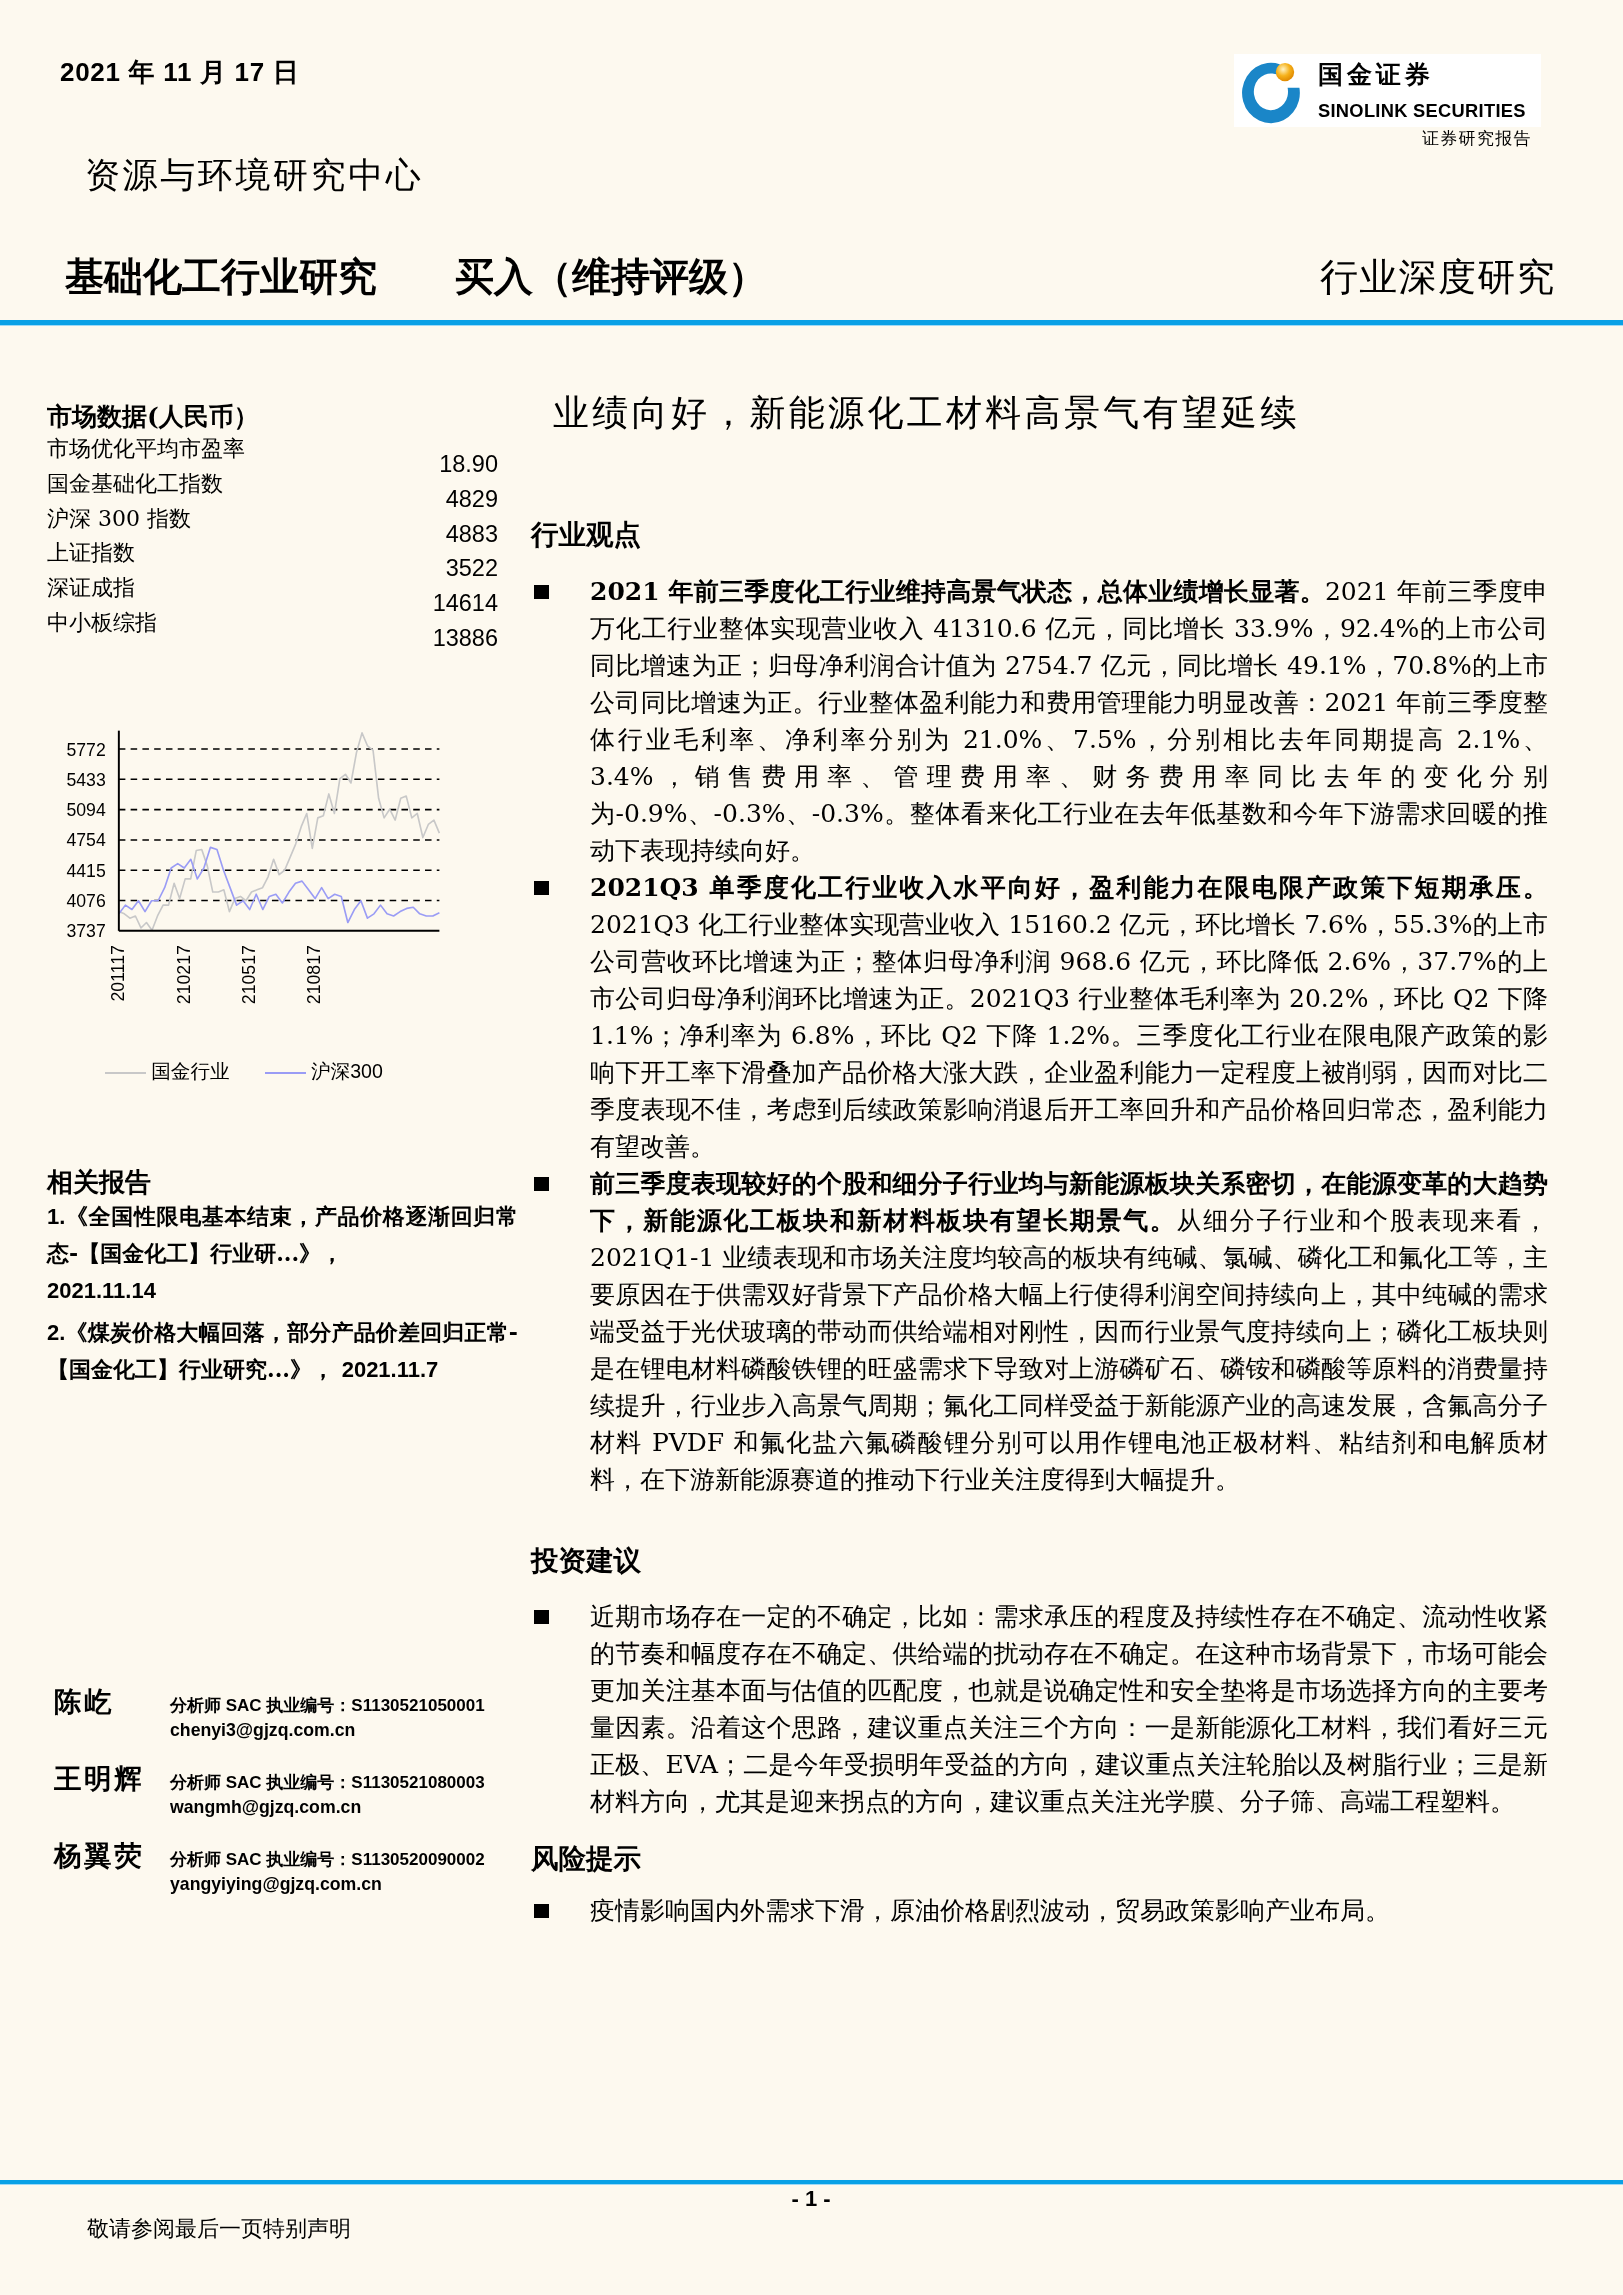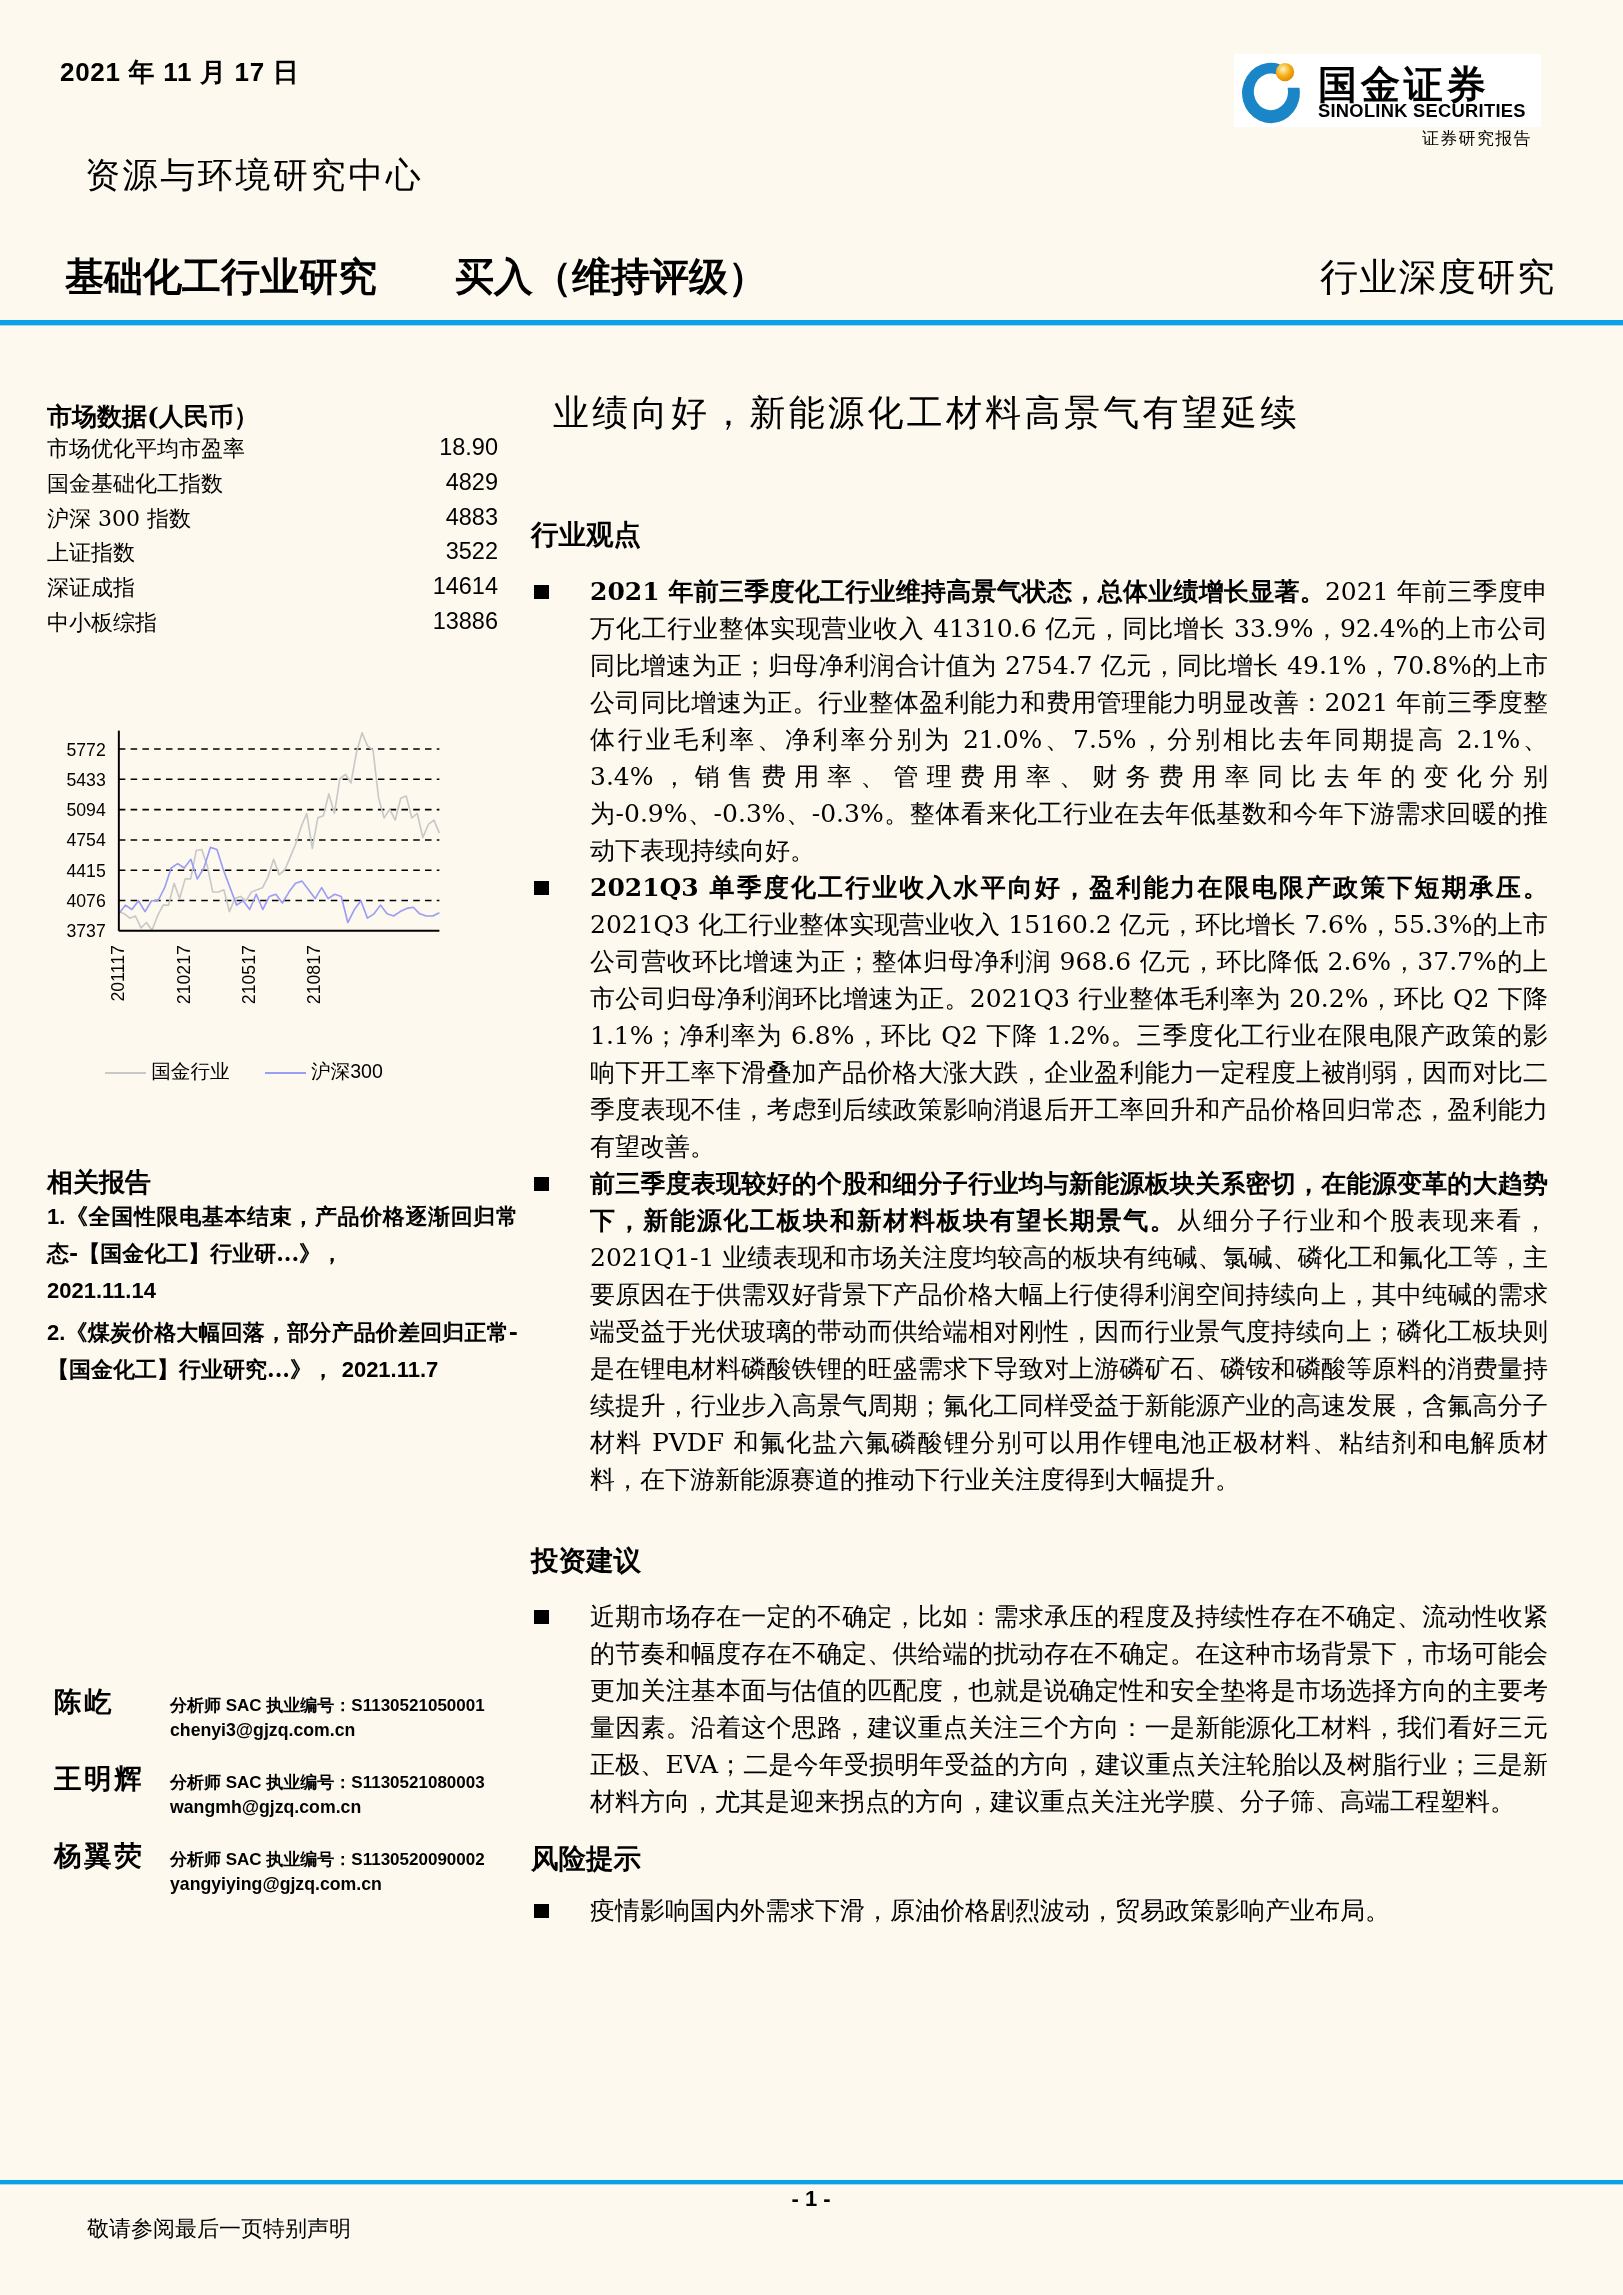--- a/index.html
+++ b/index.html
@@ -12,31 +12,31 @@
   .sans { font-family:"Liberation Sans", "DejaVu Sans", sans-serif; }
 
   
   #date { left:60px; top:55px; font-size:26px; font-weight:bold; letter-spacing:0.7px; }
   #dept { left:85px; top:152px; font-size:35px; letter-spacing:2.6px; }
   #industry { left:65px; top:250px; font-size:39px; font-weight:bold; }
   #rating { left:455px; top:250px; font-size:39px; font-weight:bold; }
   #reporttype { left:1283px; top:252px; font-size:38px; letter-spacing:1.3px;margin-left:37px; }
   #logo { left:1234px; top:54px; width:307px; height:73px; background:#fff; }
   #logo-mark { position:absolute; left:5.2px; top:1.3px; width:67px; height:71px; }
-  #logo-cn { position:absolute; left:84px; top:3.9px; font-size:39px; font-weight:bold; letter-spacing:3.9px; }
+  #logo-cn { position:absolute; left:84px; top:3.9px; font-size:25px; font-weight:bold; letter-spacing:3.9px; }
   #logo-en { position:absolute; left:84px; top:46px; font-size:18.3px; font-weight:bold; letter-spacing:0.3px; }
   #logo-sub { left:1422px; top:127px; font-size:17px; letter-spacing:1.3px; }
   .rule { left:0; width:1623px; height:4.6px; background:#0aa1e6; }
   .rule-thin { left:0; width:1623px; height:1.3px; background:#9fd9f5; }
 
   
   #mkt-title { left:47px; top:400px; font-size:25px; font-weight:bold; }
   .mkt-row { left:47px; width:451px; height:34px; font-size:22px; }
   .mkt-label { position:absolute; left:0; top:0; }
-  .mkt-value { position:absolute; right:0; top:0; font-family:"Liberation Sans", sans-serif; font-size:23.5px; }
+  .mkt-value { position:absolute; right:0; top:17px; font-family:"Liberation Sans", sans-serif; font-size:23.5px; }
 
   #chart { left:39px; top:713px; width:458px; height:314px; }
   #legend { left:105px; top:1058px; font-size:19.6px; }
   .leg-line { display:inline-block; width:41px; height:2px; vertical-align:middle; margin-right:5.2px; }
   .leg-item { display:inline-block; margin-right:29px; }
 
   #rel-title { left:47px; top:1165px; font-size:26px; font-weight:bold; }
   #rel-list { left:47px; top:1198px; width:471px; font-size:22px; line-height:37px;font-weight:bold; }
   .rel-item { text-align:justify; text-align-last:left; }
   .rel-item .num, .rel-item .dt { font-family:"Liberation Sans", sans-serif; }

